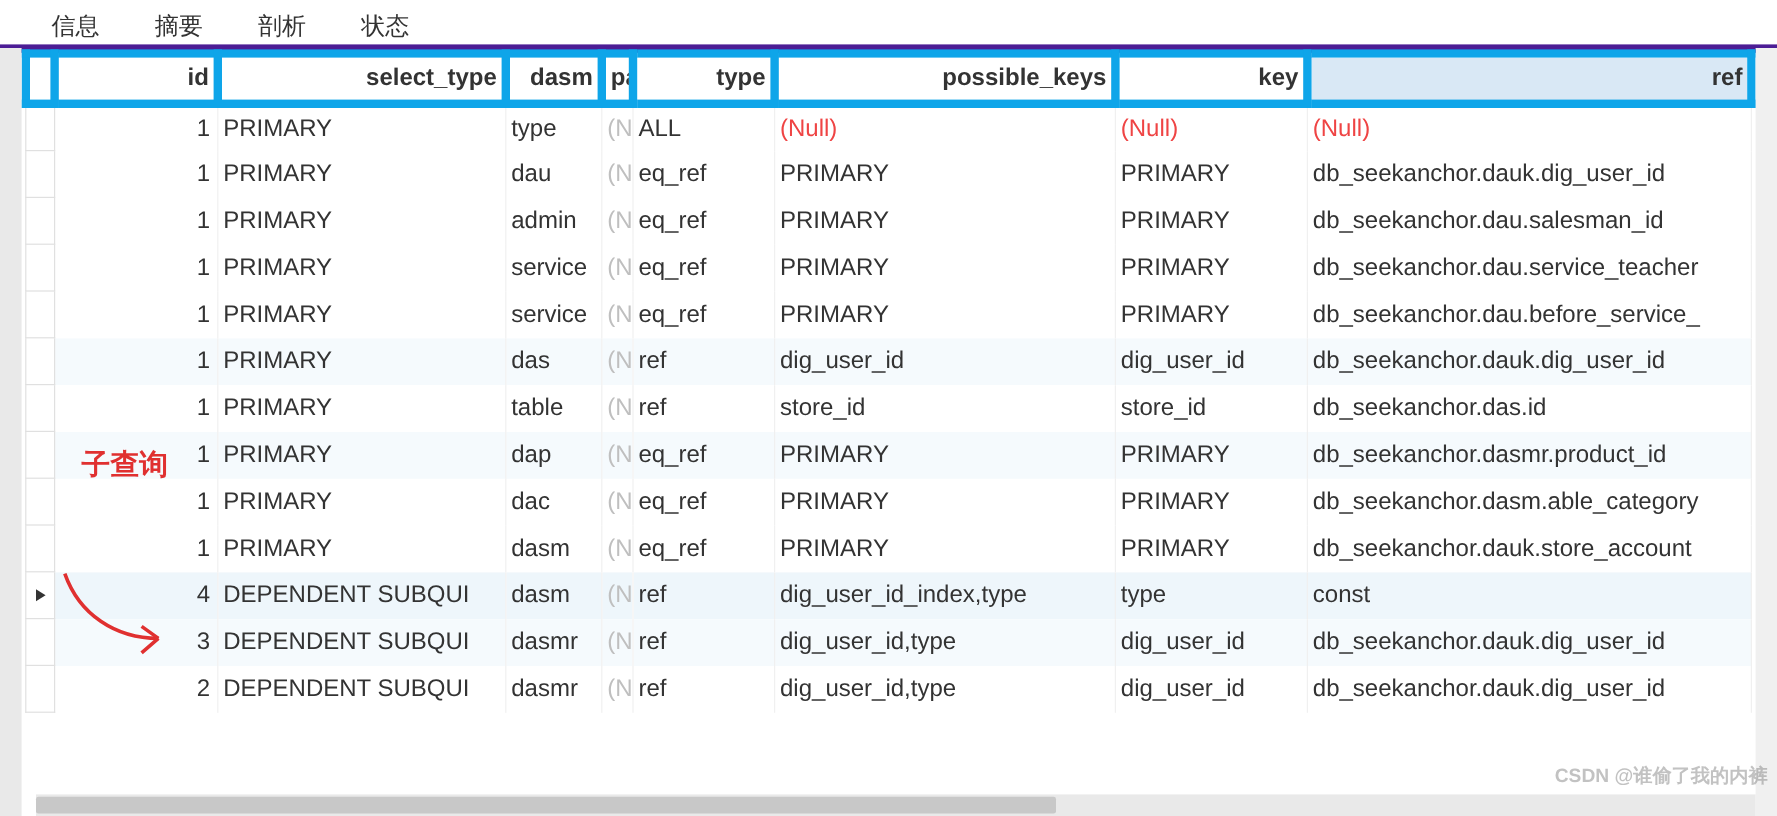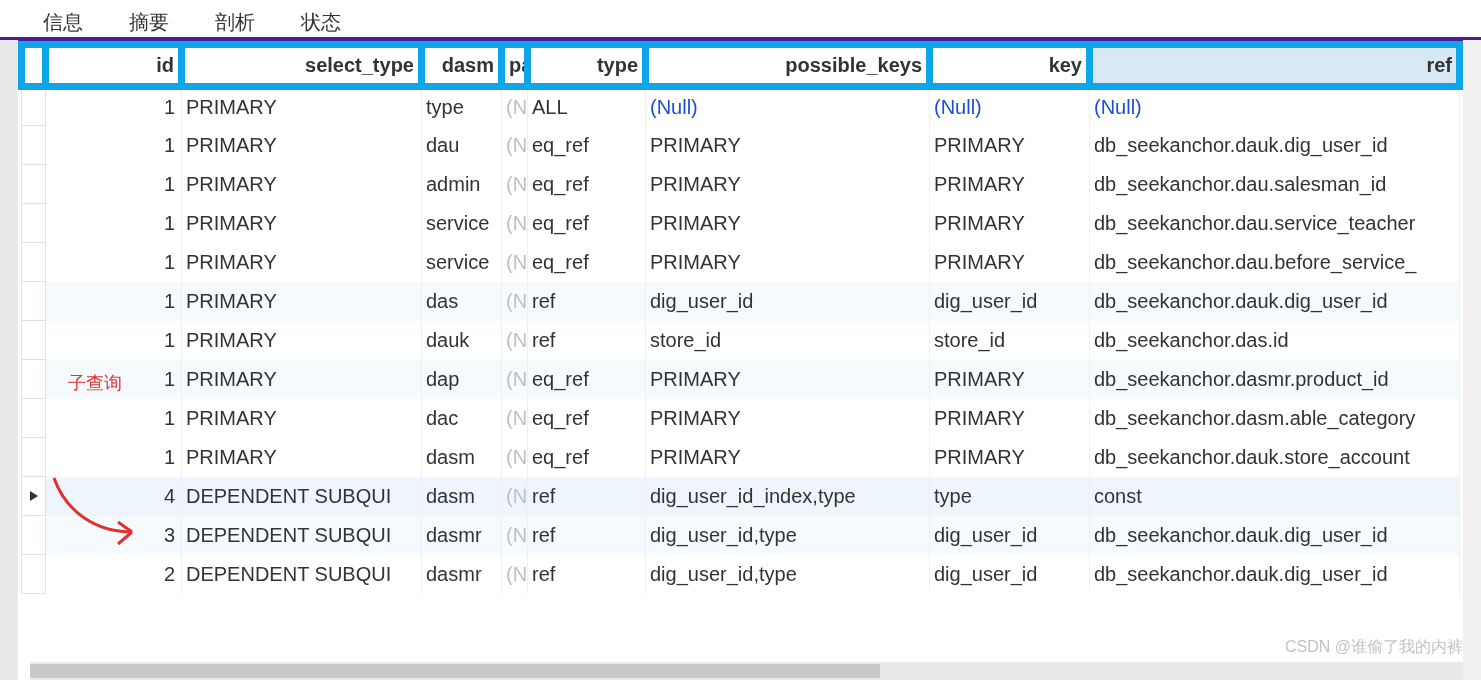--- a/index.html
+++ b/index.html
@@ -82,30 +82,31 @@
   }
   td.rowhead {
     width: 24px;
     background: #fff;
     border: 1px solid #e0e0e0;
     padding: 0;
     text-align: center;
   }
   tr.alt td:not(.rowhead) { background: #f5fafd; }
   tr.sel td:not(.rowhead) { background: #eef6fb; }
-  .null { color: #1d4ed8; }
+  .null { color: #ef4444; }
   .partial { color: #bfbfbf; }
   .idcol { text-align: right; padding-right: 6px; }
   .arrow-cell svg { display: block; margin: auto; }
   .annotation {
     position: absolute;
     left: 68px; top: 371px;
     color: #e03030;
-    font-size: 18px;
+    font-size: 24px;
     pointer-events: none;
+    font-weight: bold;
   }
   .arrow-svg {
     position: absolute;
     left: 36px;
     top: 472px;
     pointer-events: none;
   }
   .hscroll {
     position: absolute;
     left: 30px; right: 18px; bottom: 0;
@@ -114,24 +115,25 @@
   }
   .hscroll-thumb {
     position: absolute;
     left: 0; top: 2px; height: 14px;
     width: 850px;
     background: #c8c8c8;
     border-radius: 2px;
   }
   .watermark {
     position: absolute;
-    right: 18px; bottom: 22px;
+    right: 8px; bottom: 22px;
     color: rgba(120,120,120,0.45);
     font-size: 16px;
     pointer-events: none;
+    font-weight: bold;
   }
 </style>
 </head>
 <body>
 
 <div class="scroll-gutter"></div>
 <div class="scroll-gutter-right"></div>
 
 <div class="tabs" id="tabs">
     <div class="tab">信息</div>
@@ -230,21 +232,21 @@
           <td><span class="partial">(N</span></td>
           <td>ref</td>
           <td>dig_user_id</td>
           <td>dig_user_id</td>
           <td>db_seekanchor.dauk.dig_user_id</td>
         </tr>
         <tr>
           <td class="rowhead arrow-cell"></td>
           <td class="idcol">1</td>
           <td>PRIMARY</td>
-          <td>dauk</td>
+          <td>table</td>
           <td><span class="partial">(N</span></td>
           <td>ref</td>
           <td>store_id</td>
           <td>store_id</td>
           <td>db_seekanchor.das.id</td>
         </tr>
         <tr class="alt">
           <td class="rowhead arrow-cell"></td>
           <td class="idcol">1</td>
           <td>PRIMARY</td>

